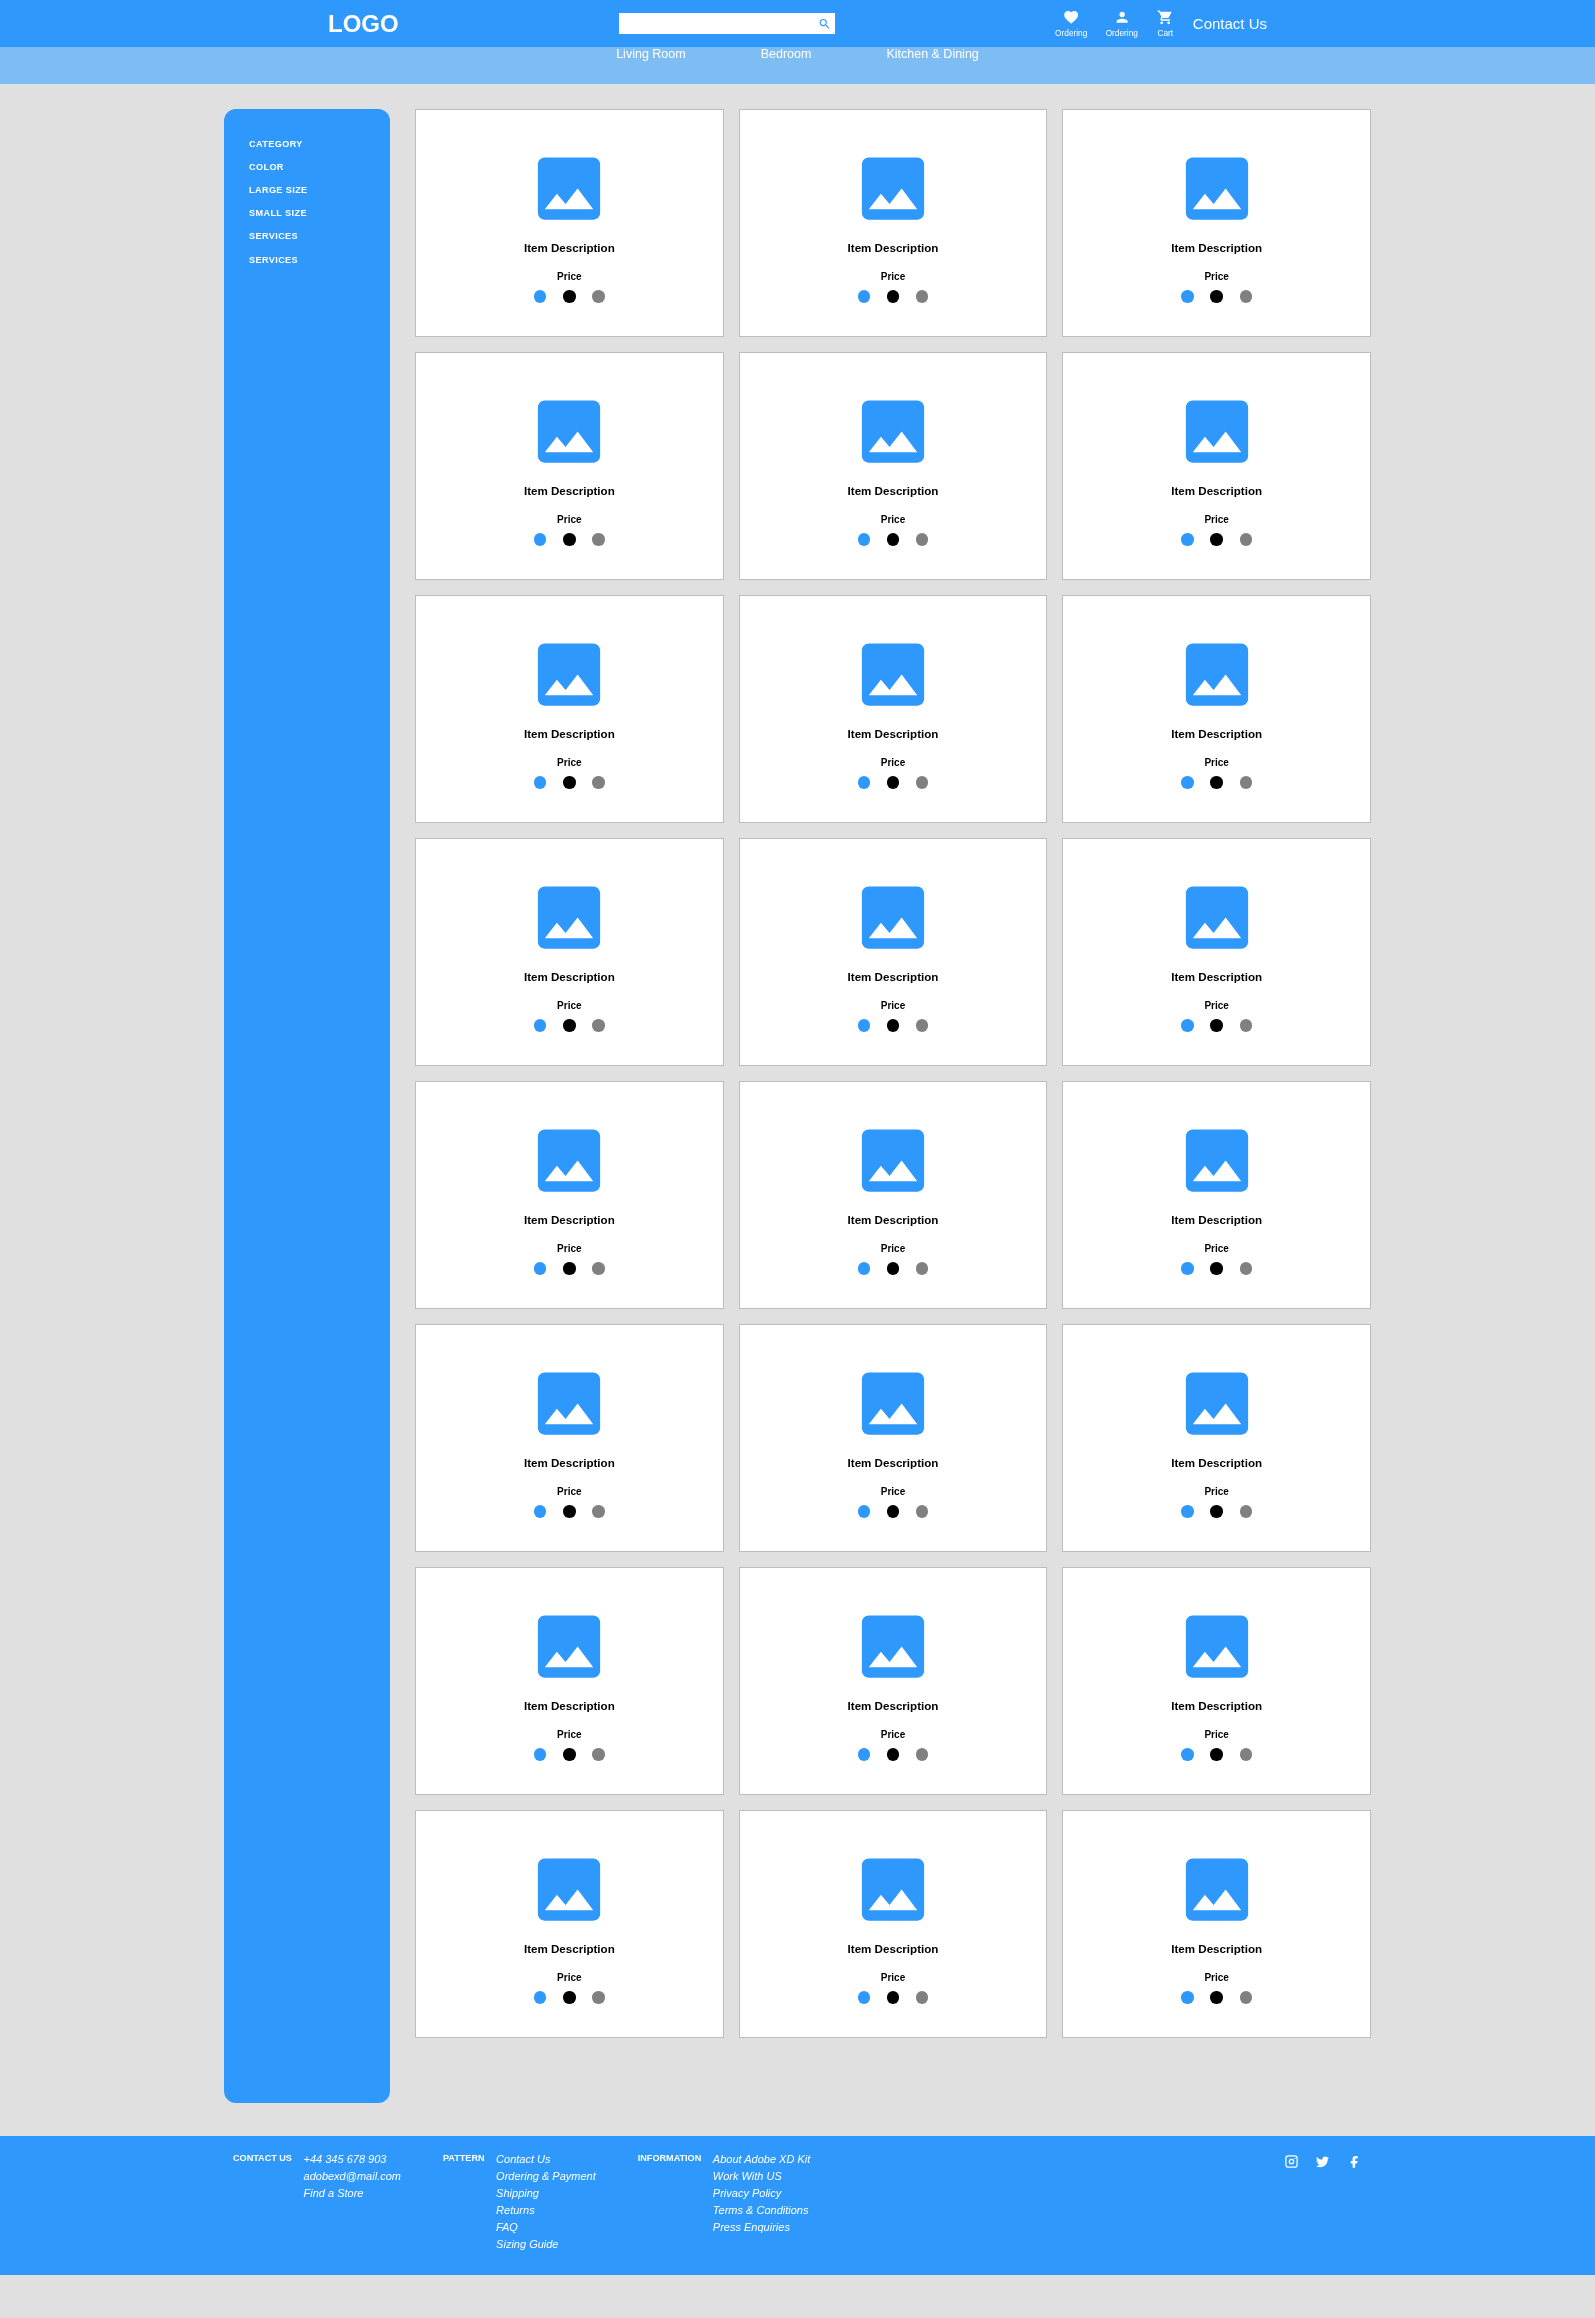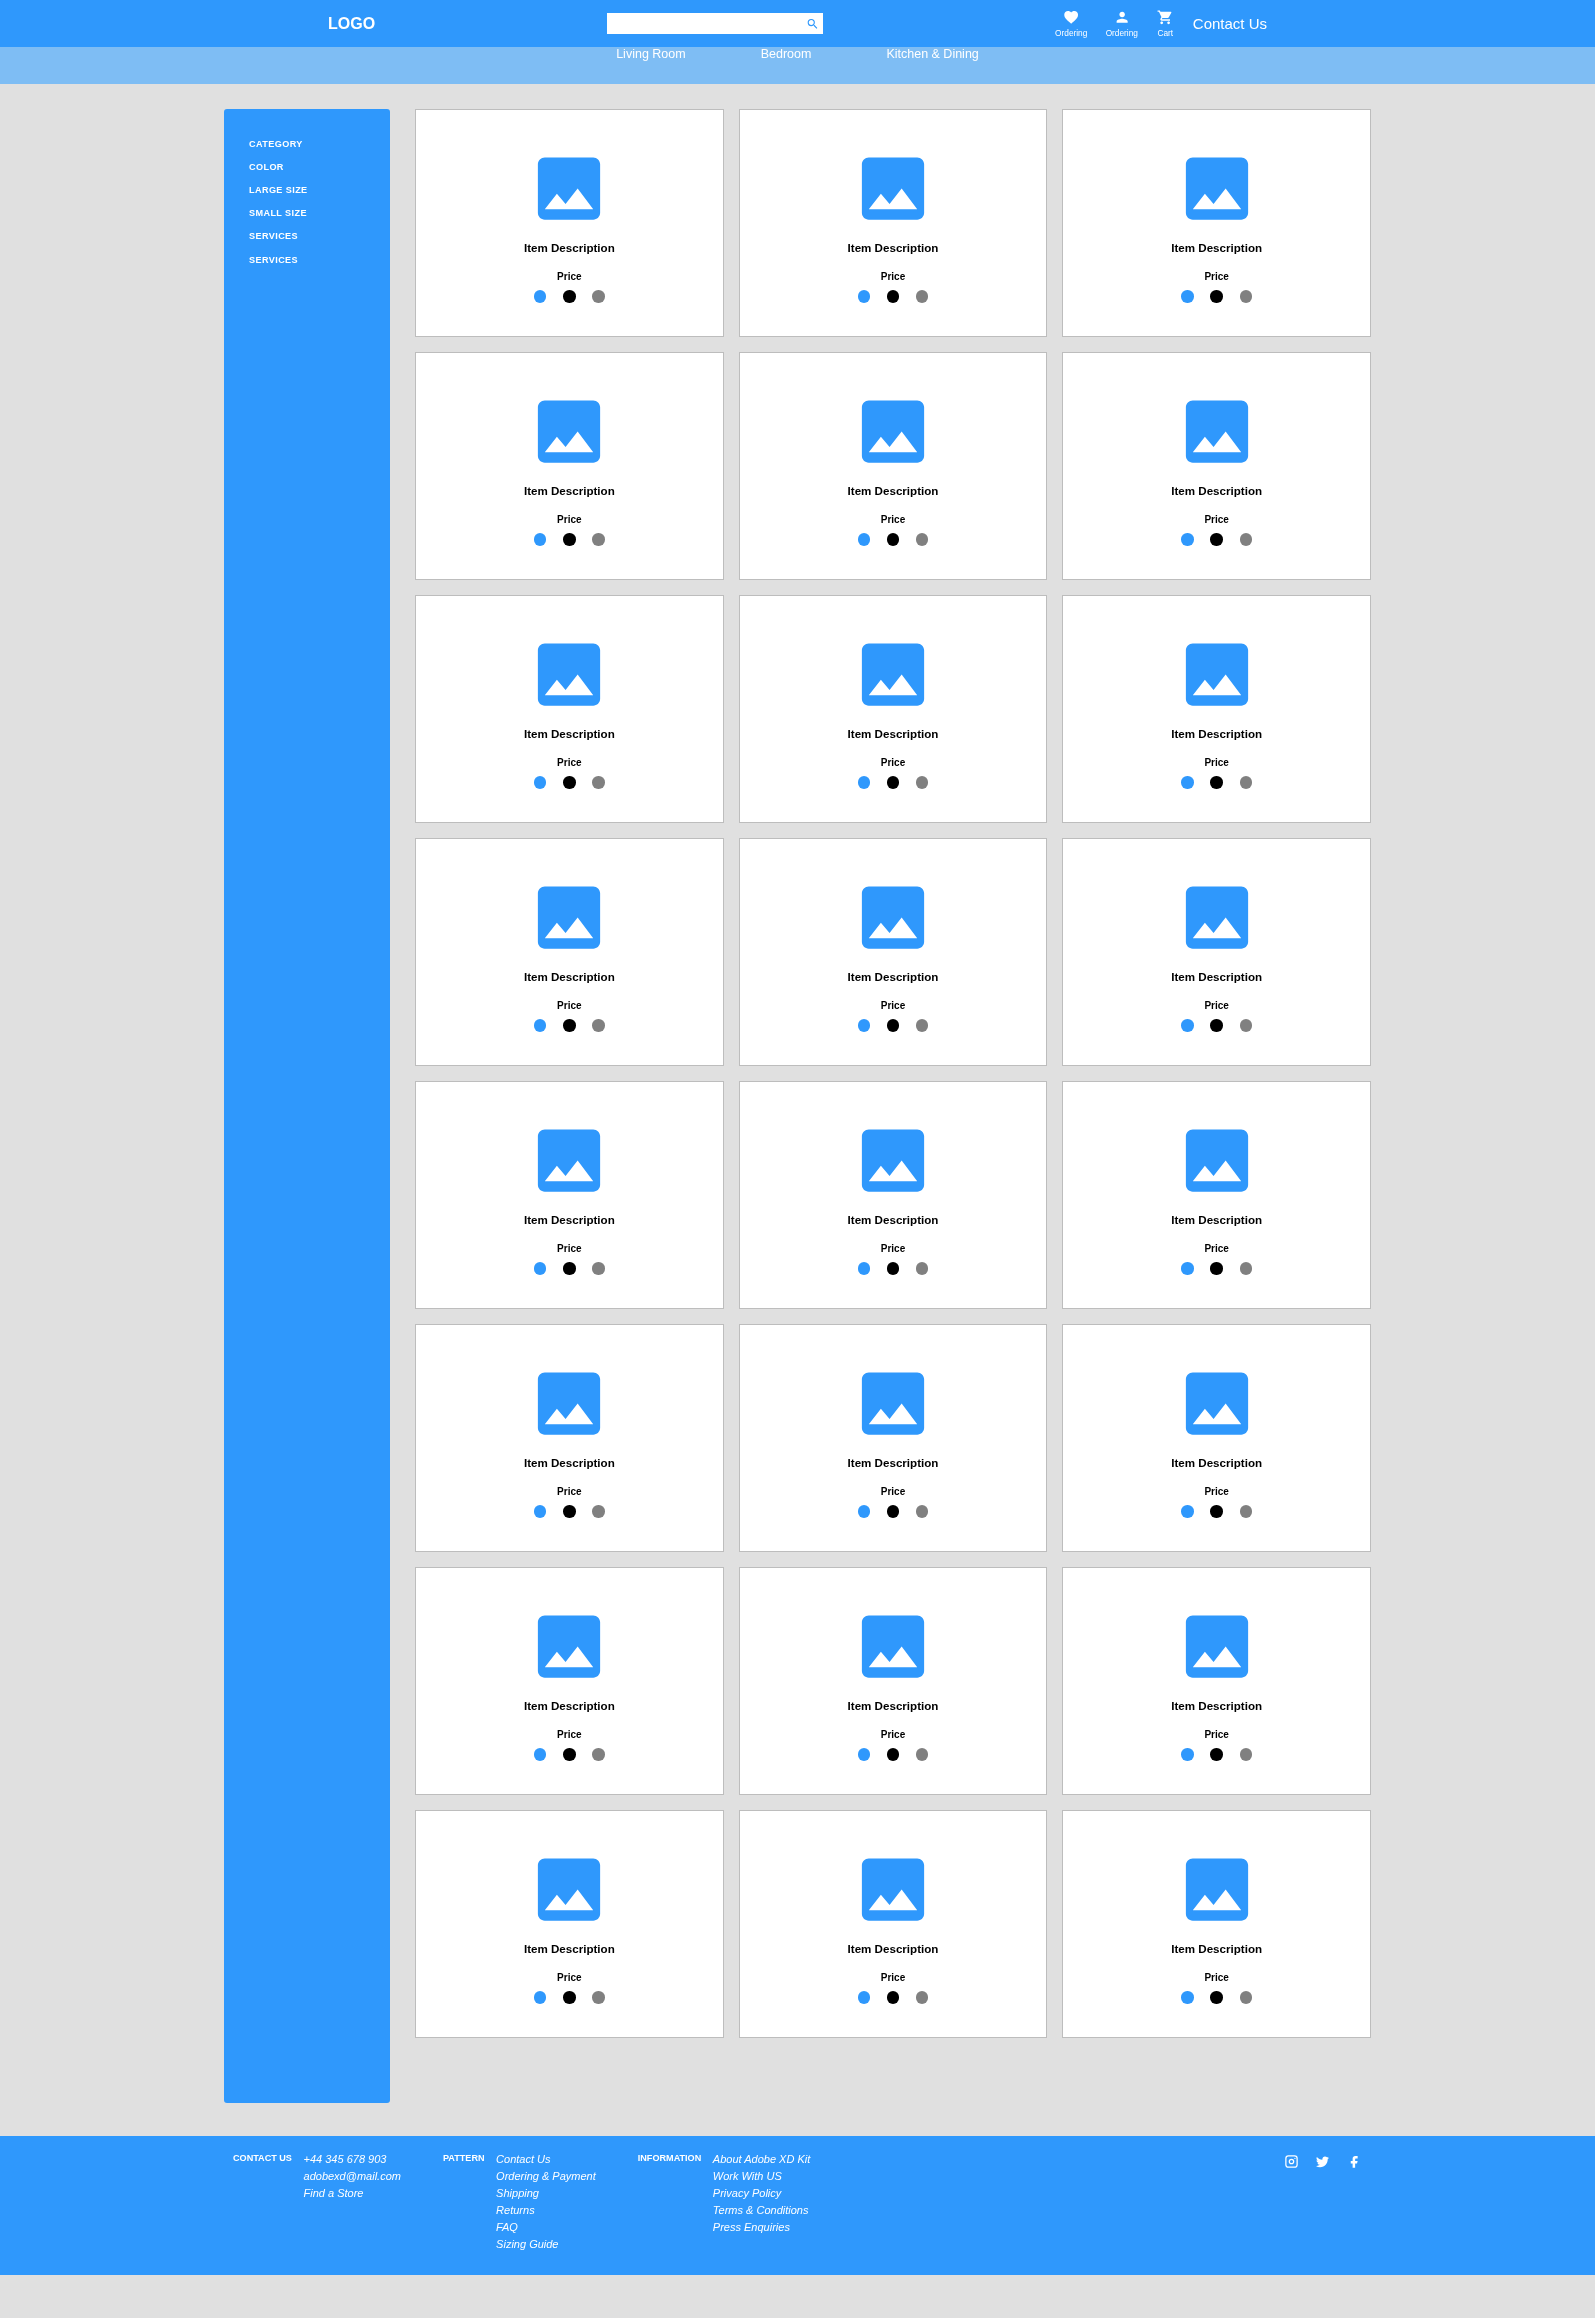--- a/index.html
+++ b/index.html
@@ -1,34 +1,34 @@
 <!DOCTYPE html>
 <html style="font-size:13.3px"><head>
 <meta charset="utf-8">
 <style>
   * { box-sizing: border-box; margin: 0; padding: 0; }
   body { font-family: Arial, Helvetica, sans-serif; background: #e0e0e0; width: 1595px; }
   
   
   .header-top { background: #2f98fc; height: 47px; display: flex; align-items: center; padding: 0 328px; justify-content: space-between; }
-  .logo { color: #fff; font-size: 16px; font-weight: bold; }
+  .logo { color: #fff; font-size: 24px; font-weight: bold; }
   .search-wrap { position: relative; }
   .search-input { width: 216px; height: 21.6px; border: none; padding: 0 25px 0 6.6px; font-size: 10.8px; }
   .search-btn { position: absolute; right: 3.3px; top: 50%; transform: translateY(-50%); background: none; border: none; cursor: pointer; }
   .header-icons { display: flex; align-items: center; gap: 18.3px; }
   .header-icon { display: flex; flex-direction: column; align-items: center; color: #fff; font-size: 8.3px; cursor: pointer; text-align: center; gap: 1.7px; }
   .contact-link { color: #fff; font-size: 15px; font-weight: 500; cursor: pointer; }
   
   
   .header-sub { background: #7ebdf4; height: 37px; display: flex; align-items: flex-start; justify-content: center; gap: 75px; }
   .header-sub a { color: #fff; font-size: 12.5px; font-weight: 500; cursor: pointer; }
   
   
   .main { display: flex; padding: 25px 224px 33px 224px; gap: 25px; align-items: flex-start; }
-  .sidebar { background: #2f98fc; width: 166px; border-radius: 3px; padding: 23px 25px; min-height: 1994px; }
+  .sidebar { background: #2f98fc; width: 166px; border-radius: 12px; padding: 23px 25px; min-height: 1994px; }
   .sidebar-item { color: #fff; font-size: 9.1px; font-weight: bold; letter-spacing: 0.4px; padding: 6.6px 0; cursor: pointer; }
   
   
   .grid { display: grid; grid-template-columns: repeat(3, 1fr); gap: 15px; flex: 1; }
   .card { background: #fff; border: 0.8px solid #bdbdbd; height: 228px; display: flex; flex-direction: column; align-items: center; justify-content: center; cursor: pointer; }
   .card-img { width: 108px; height: 91px; display: flex; align-items: center; justify-content: center; }
   .card-desc { font-size: 11.6px; font-weight: bold; margin-top: 6.6px; }
   .card-price { font-size: 10px; font-weight: bold; margin-top: 17px; }
   .swatches { display: flex; gap: 16.6px; margin-top: 8.3px; }
   .swatch { width: 12.5px; height: 12.5px; border-radius: 50%; cursor: pointer; }

